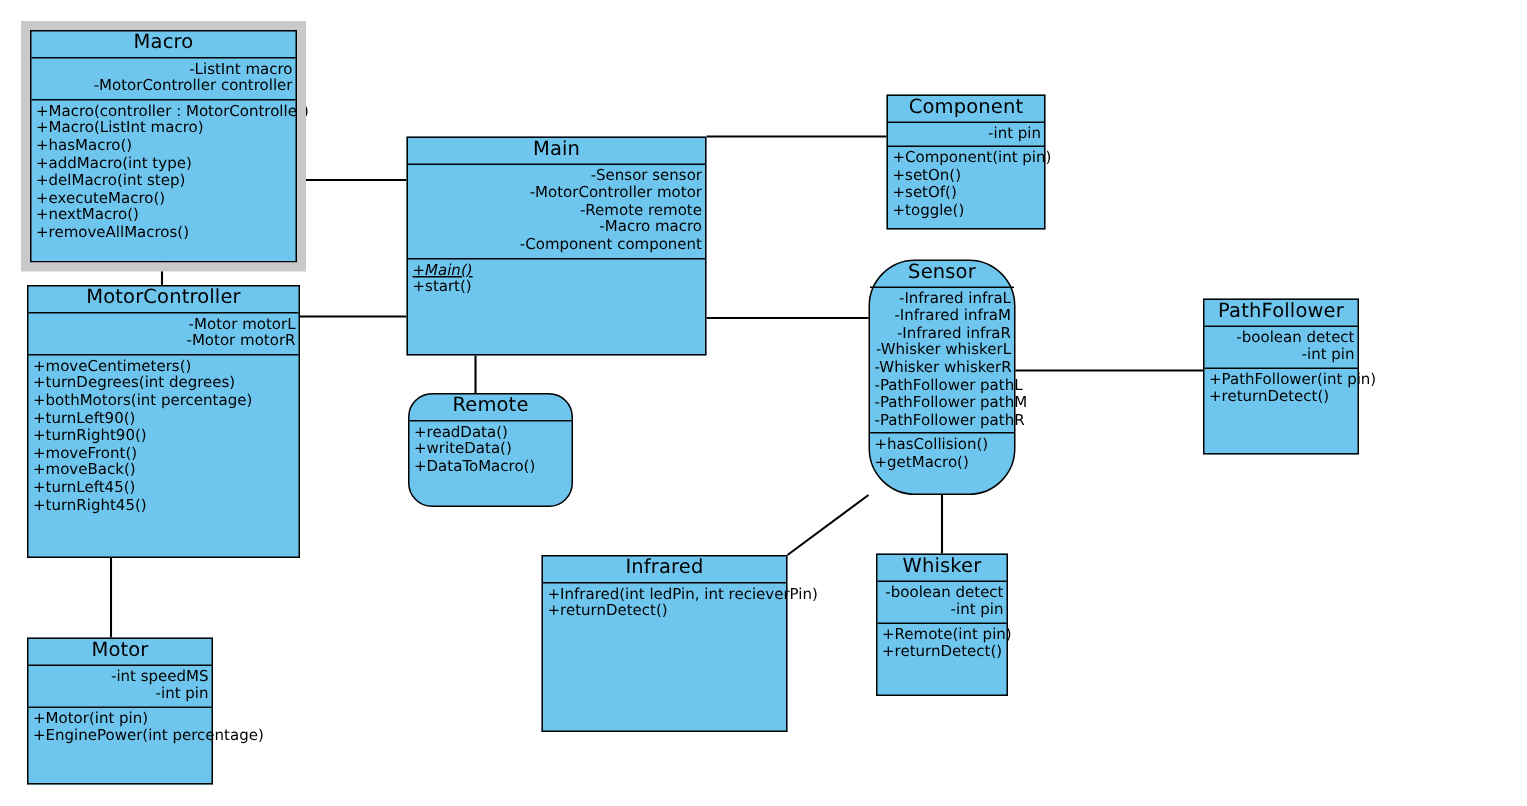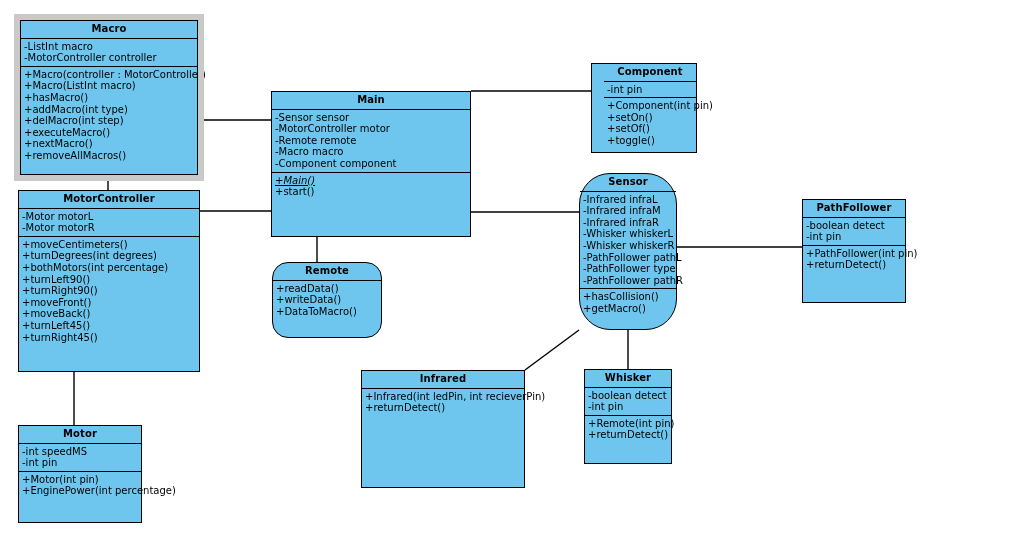--- a/index.html
+++ b/index.html
@@ -35,29 +35,30 @@
     font-size: 10px;
     line-height: 11.6px;
     color: #000000;
     z-index: 5;
   }
   .umlclass.selected {
     outline: 6px solid #c9c9c9;
   }
   .cls-title {
     text-align: center;
-    font-weight: bold;
-    font-size: 10px;
+    font-weight: normal;
+    font-size: 13px;
     padding: 2px 2px 3px 2px;
     border-bottom: 1px solid #000000;
     letter-spacing: 0.1px;
   }
   .cls-attrs {
     padding: 2px 2px 2px 2px;
     border-bottom: 1px solid #000000;
+    text-align: right;
   }
   .cls-ops {
     padding: 2px 2px 2px 2px;
   }
   .memberline {
     white-space: nowrap;
     padding-left: 1px;
   }
   .memberline.static { text-decoration: underline; font-style: italic; }
 </style>
@@ -138,42 +139,42 @@
       </div>
     </div>
     <div class="umlclass" style="left: 272px; top: 262px; width: 110px; height: 76px; border-radius: 16px;">
       <div class="cls-title">Remote</div>
       <div class="cls-ops">
         <div class="memberline">+readData()</div>
         <div class="memberline">+writeData()</div>
         <div class="memberline">+DataToMacro()</div>
       </div>
     </div>
-    <div class="umlclass" style="left: 591px; top: 63px; width: 106px; height: 90px; padding-left: 12px;">
+    <div class="umlclass" style="left: 591px; top: 63px; width: 106px; height: 90px;">
       <div class="cls-title">Component</div>
       <div class="cls-attrs">
         <div class="memberline">-int pin</div>
       </div>
       <div class="cls-ops">
         <div class="memberline">+Component(int pin)</div>
         <div class="memberline">+setOn()</div>
         <div class="memberline">+setOf()</div>
         <div class="memberline">+toggle()</div>
       </div>
     </div>
     <div class="umlclass" style="left: 579px; top: 173px; width: 98px; height: 157px; border-radius: 31px;">
       <div class="cls-title">Sensor</div>
       <div class="cls-attrs">
         <div class="memberline">-Infrared infraL</div>
         <div class="memberline">-Infrared infraM</div>
         <div class="memberline">-Infrared infraR</div>
         <div class="memberline">-Whisker whiskerL</div>
         <div class="memberline">-Whisker whiskerR</div>
         <div class="memberline">-PathFollower pathL</div>
-        <div class="memberline">-PathFollower type</div>
+        <div class="memberline">-PathFollower pathM</div>
         <div class="memberline">-PathFollower pathR</div>
       </div>
       <div class="cls-ops">
         <div class="memberline">+hasCollision()</div>
         <div class="memberline">+getMacro()</div>
       </div>
     </div>
     <div class="umlclass" style="left: 802px; top: 199px; width: 104px; height: 104px;">
       <div class="cls-title">PathFollower</div>
       <div class="cls-attrs">

